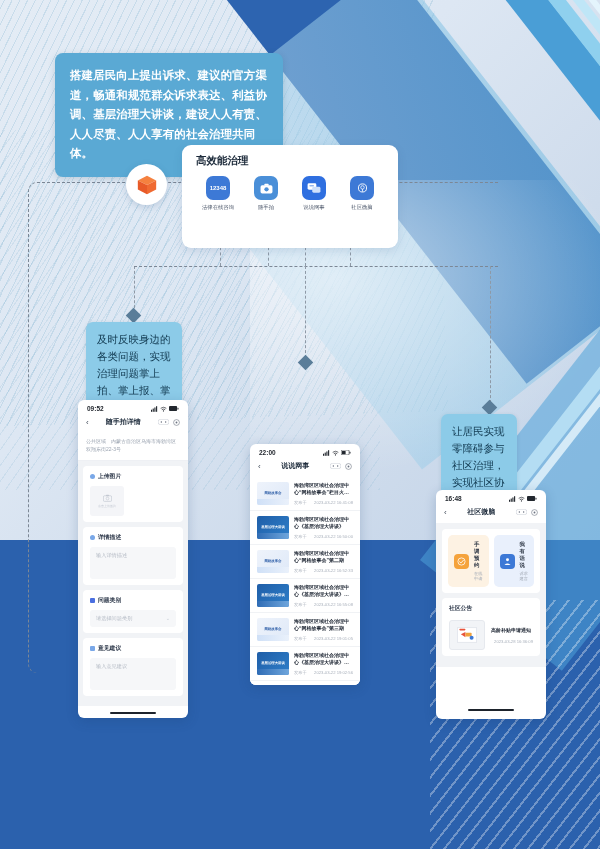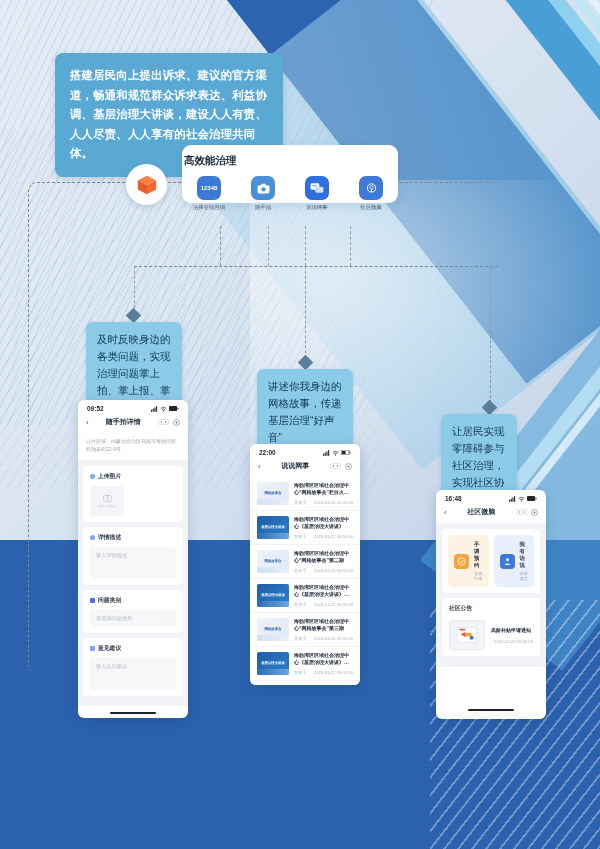--- a/index.html
+++ b/index.html
@@ -45,23 +45,23 @@
   
   .callout{position:absolute;background:#8ccbe8;border-radius:7px;color:#10384f;
     font-size:10.5px;line-height:1.62;padding:9px 11px;box-sizing:border-box;
     box-shadow:0 1px 4px rgba(20,60,90,.13);}
   .callout-hero{position:absolute;left:55px;top:53px;width:228px;
     background:#5aa9d4;color:#fff;border-radius:8px;padding:13px 15px;box-sizing:border-box;
     font-size:11.4px;line-height:1.72;font-weight:bold;letter-spacing:.2px;
     box-shadow:0 2px 7px rgba(20,60,90,.16);}
 
   
-  .feature-card{position:absolute;left:182px;top:145px;width:216px;height:58px;
+  .feature-card{position:absolute;left:182px;top:145px;width:216px;height:103px;
     background:#fff;border-radius:9px;box-shadow:0 3px 10px rgba(40,80,130,.13);
-    padding:8px 0;box-sizing:border-box;}
+    padding:8px 12px;box-sizing:border-box;}
   .feature-title{font-size:10.5px;font-weight:bold;color:#1c2a3a;margin:1px 0 0 2px;}
   .feature-row{display:flex;justify-content:space-around;align-items:flex-start;margin-top:8px;}
   .feature-item{width:46px;text-align:center;}
   .fi-icon{width:24px;height:24px;border-radius:7px;margin:0 auto 4px;display:flex;
     align-items:center;justify-content:center;color:#fff;font-size:11px;}
   .fi-label{font-size:5.6px;color:#4a5568;white-space:nowrap;transform:scale(.95);}
   .logo-badge{position:absolute;left:126px;top:164px;width:41px;height:41px;border-radius:50%;
     background:#fff;box-shadow:0 2px 7px rgba(40,80,130,.2);display:flex;align-items:center;justify-content:center;}
 
   
@@ -199,21 +199,20 @@
             <circle cx="12" cy="10" r="3.2" fill="none" stroke="#fff" stroke-width="1.4"></circle>
             <path d="M12 13 L12 18" stroke="#fff" stroke-width="1.4"></path>
           </svg>
         </div>
         <div class="fi-label">社区微脑</div>
       </div>
     </div>
   </div>
 
   <div class="callout" style="left:86px;top:322px;width:96px;">及时反映身边的各类问题，实现治理问题掌上拍、掌上报、掌上办。</div>
-  <div class="callout" style="left:257px;top:369px;width:96px;">讲述你我身边的网格故事，传递基层治理“好声音”</div>
   <div class="callout" style="left:441px;top:414px;width:76px;">让居民实现零障碍参与社区治理，实现社区协同治理。</div>
 
   <div class="phone" style="left:78px;top:400px;width:110px;">
     <div class="ph-status">
       <span>09:52</span>
       <span class="sig">
         <svg width="7" height="6" viewBox="0 0 10 8" aria-hidden="true">
           <rect x="0" y="5" width="1.6" height="3" fill="#22272e"></rect>
             <rect x="2.4" y="3.4" width="1.6" height="4.6" fill="#22272e"></rect>
           <rect x="4.8" y="1.8" width="1.6" height="6.2" fill="#22272e"></rect>

